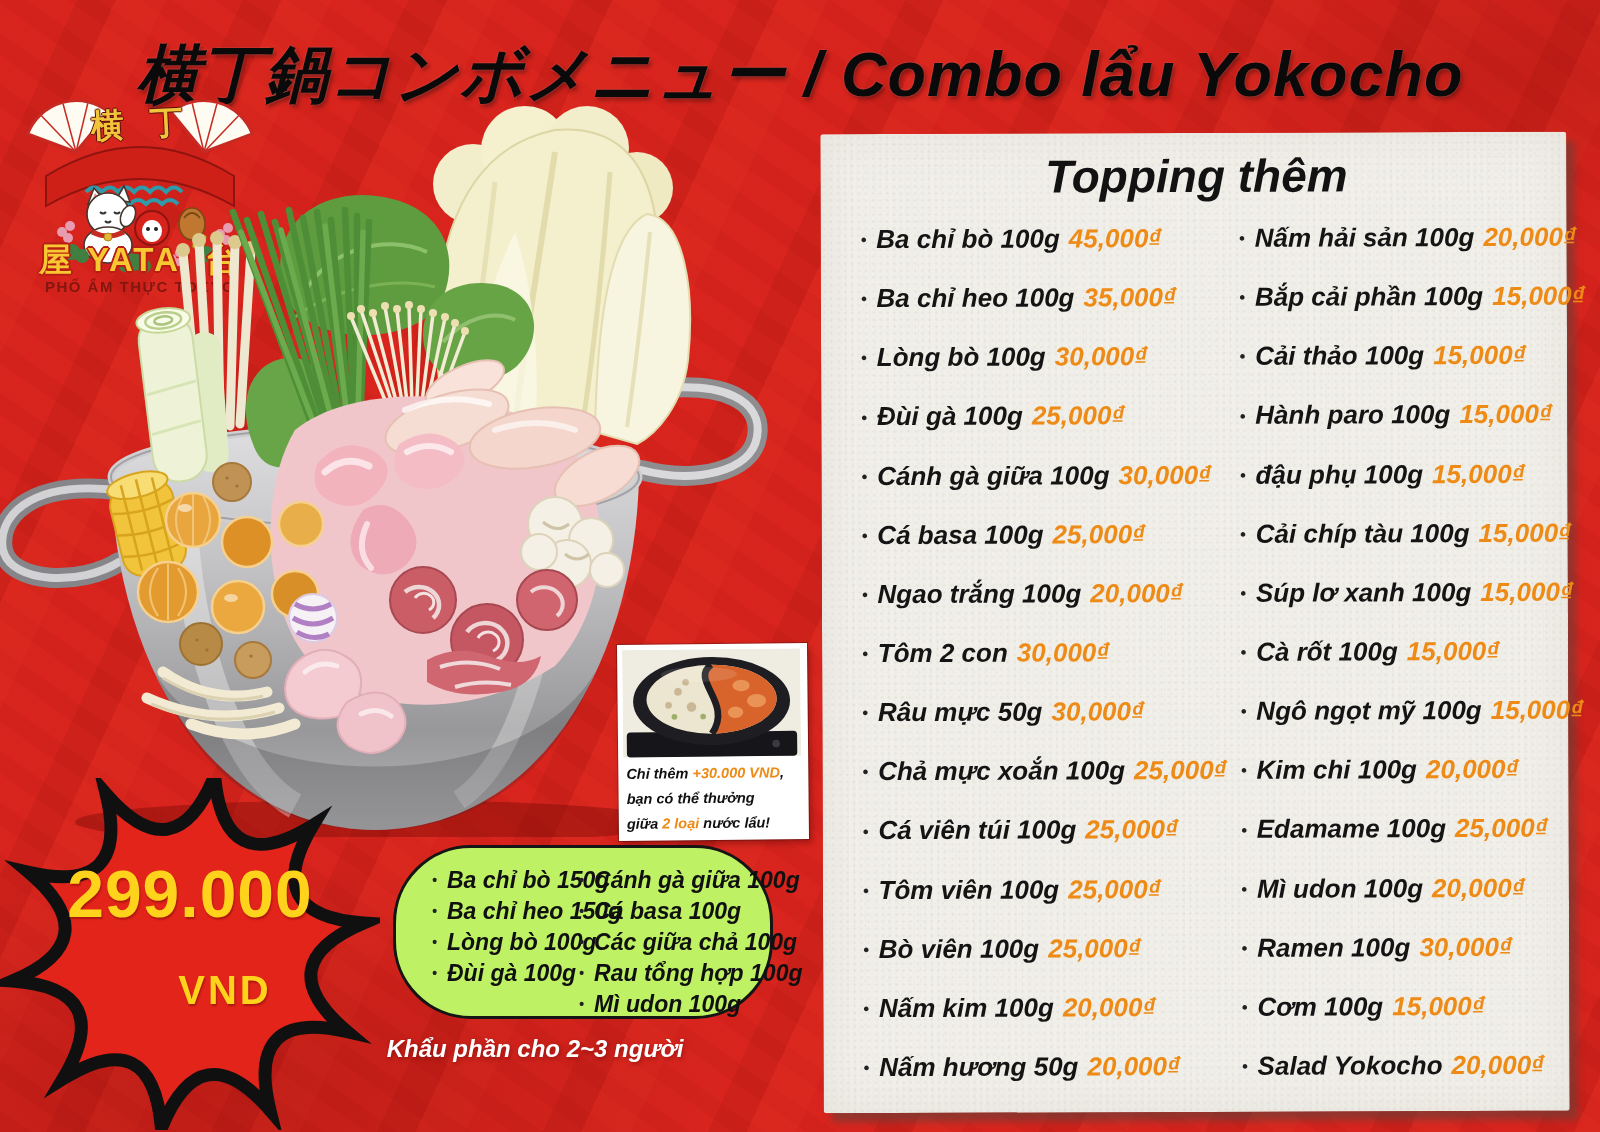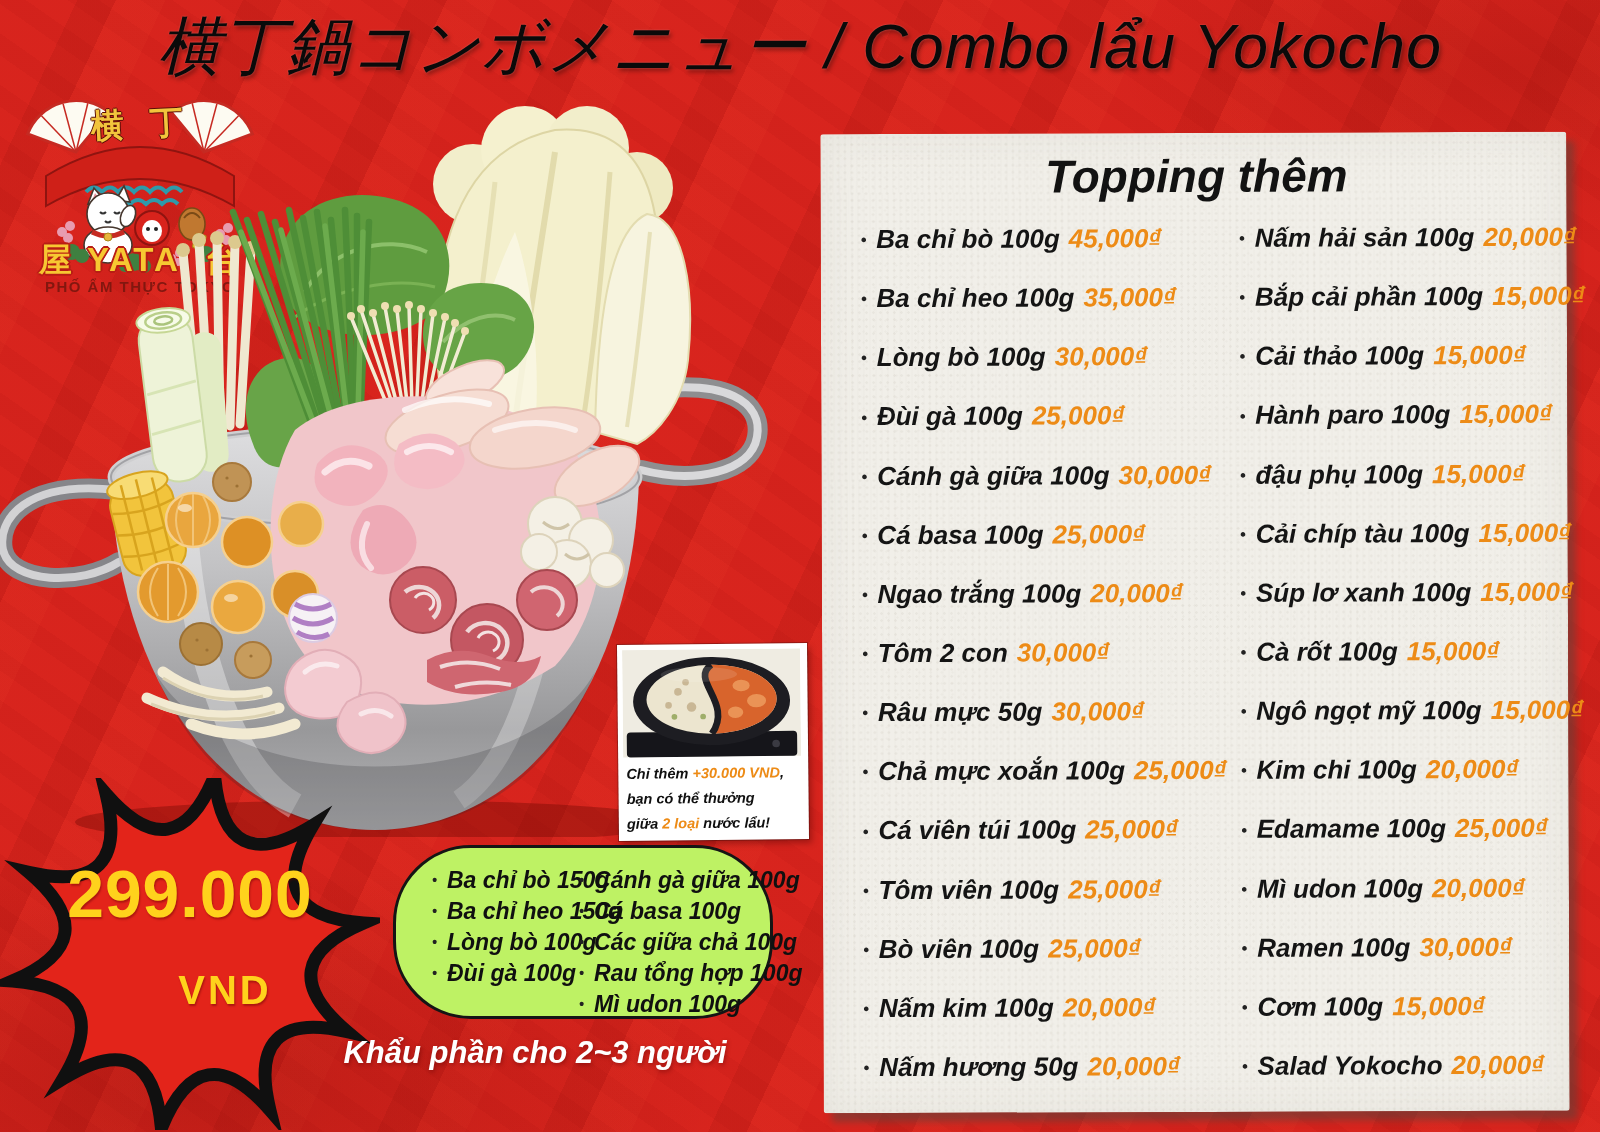--- a/index.html
+++ b/index.html
@@ -9,22 +9,22 @@
     background:
       radial-gradient(ellipse 900px 380px at 12% 96%, rgba(120,10,5,.28), transparent 60%),
       radial-gradient(ellipse 700px 300px at 95% 6%, rgba(130,12,6,.22), transparent 60%),
       repeating-linear-gradient(115deg, rgba(150,15,10,0) 0 70px, rgba(140,14,8,.14) 70px 105px, rgba(240,70,45,.10) 105px 150px),
       repeating-linear-gradient(35deg, rgba(160,20,12,.08) 0 18px, rgba(230,55,35,.06) 18px 42px),
       #d7231d;
   }
   .abs{position:absolute;}
   
   .title{
-    left:0;right:0;top:4px;text-align:center;
-    font-size:63px;font-weight:400;font-style:italic;color:#0a0a0a;
+    left:0;right:0;top:32px;text-align:center;
+    font-size:63px;font-weight:700;font-style:italic;color:#0a0a0a;
     letter-spacing:1px;white-space:nowrap;
     text-shadow:0 0 2px rgba(255,255,255,.28), 2px 3px 4px rgba(0,0,0,.35);
   }
   
   .logo{left:22px;top:100px;width:236px;height:200px;}
   .logo svg{position:absolute;left:0;top:0;}
   .logo-banner{
     position:absolute;left:0;right:0;top:2px;text-align:center;
     font-size:33px;font-weight:900;color:#f2c43c;transform:rotate(-3deg);
     text-shadow:-1px 0 #5a0d08,1px 0 #5a0d08,0 -1px #5a0d08,0 1px #5a0d08;
@@ -74,21 +74,21 @@
   .combo ul{list-style:none;margin:0;padding:0;}
   .combo ul.c1{width:45%;}
   .combo ul.c2{width:55%;}
   .combo li{
     font-size:23px;line-height:30.5px;font-weight:800;font-style:italic;color:#101010;white-space:nowrap;
   }
   .combo li::before,.tcol li::before{content:"\2022";font-size:.62em;vertical-align:.18em;margin-right:10px;color:#222;}
   
   .serving{
     left:285px;top:1035px;width:500px;text-align:center;
-    font-size:31px;font-weight:800;font-style:italic;color:#ffffff;
+    font-size:24px;font-weight:800;font-style:italic;color:#ffffff;
     text-shadow:1px 2px 4px rgba(90,0,0,.45);white-space:nowrap;
   }
   
   .paper{
     left:822px;top:133px;width:746px;height:979px;box-sizing:border-box;
     transform:rotate(-.2deg);
     background-color:#f1efe9;
     background-image:
       radial-gradient(rgba(186,180,168,.16) 1px, transparent 1.5px),
       radial-gradient(rgba(210,205,194,.14) 1px, transparent 1.4px),

